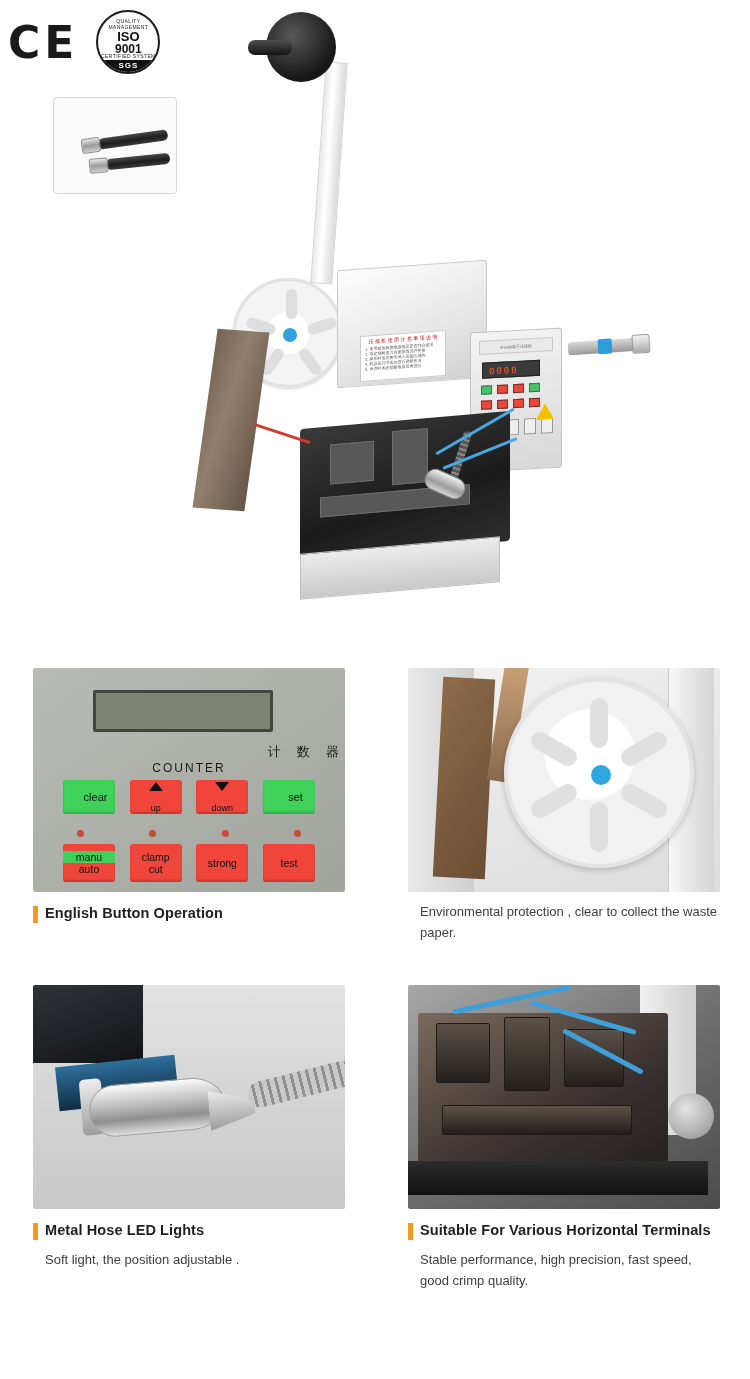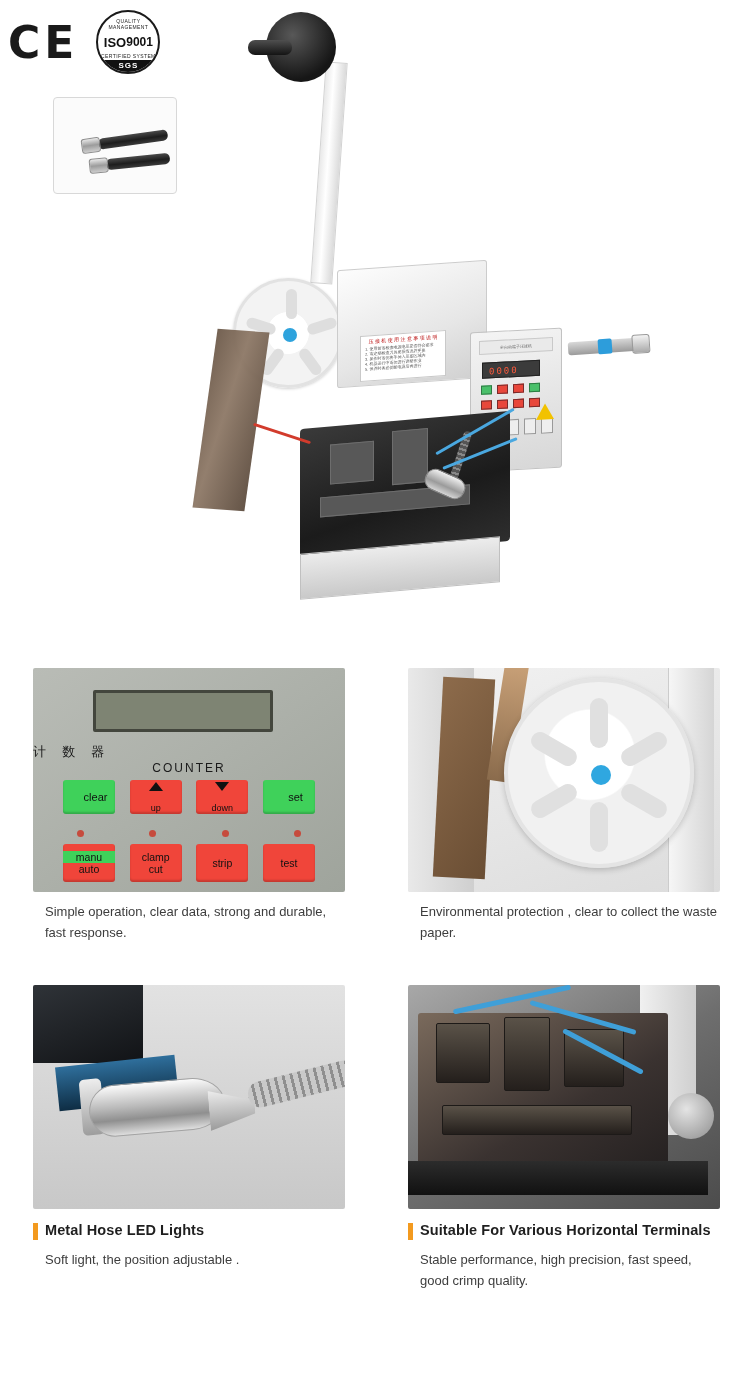--- a/index.html
+++ b/index.html
@@ -38,21 +38,21 @@
     font-weight: 700;
     color: #1a1a1a;
   }
   .iso-badge {
     position: relative;
     width: 64px; height: 64px;
     border-radius: 50%;
     border: 2px solid #1a1a1a;
     background: #fff;
     display: flex;
-    flex-direction: row;
+    flex-direction: column;
     align-items: center;
     justify-content: center;
     overflow: hidden;
   }
   .iso-arc-top, .iso-arc-bot {
     position: absolute;
     left: 0; right: 0;
     text-align: center;
     font-size: 5px;
     letter-spacing: .4px;
@@ -372,21 +372,21 @@
   .t1 { background: linear-gradient(145deg,#b9bcb6,#9fa49c); }
   .t1-lcd {
     position: absolute; left: 60px; top: 22px;
     width: 180px; height: 42px;
     background: #7e8473;
     border: 3px solid #43463d;
     border-radius: 2px;
   }
   .t1-cn {
     position: absolute; left: 0; right: 0; top: 75px;
-    text-align: left;
+    text-align: right;
     font-size: 13px; color: #1a1a1a; letter-spacing: 6px;
     font-family: "DejaVu Sans", sans-serif;
   }
   .t1-en {
     position: absolute; left: 0; right: 0; top: 93px;
     text-align: center;
     font-size: 12px; color: #1a1a1a; letter-spacing: 2px;
   }
   .t1-keys {
     position: absolute; left: 30px; top: 112px;
@@ -689,29 +689,32 @@
           <div class="t1-keys2">
             <div class="key2">
               <span class="top">manu</span>
               <span class="bot">auto</span>
             </div>
             <div class="key2">
               <span class="bot">clamp</span>
               <span class="bot">cut</span>
             </div>
             <div class="key2">
-              <span class="bot">strip</span>
+              <span class="bot">strong</span>
             </div>
             <div class="key2">
               <span class="bot">test</span>
             </div>
           </div>
         </div>
 
-        <div class="feat-desc">Simple operation, clear data, strong and durable, fast response.</div>
+        <div class="feat-title">
+          <span class="bullet"></span>
+          <span class="feat-title-text">English Button Operation</span>
+        </div>
       </div>
 
       <div class="feature right">
         <div class="thumb t2">
           <div class="t2-dark"></div>
           <div class="t2-brown"></div>
           <div class="t2-strip"></div>
           <div class="t2-post"></div>
           <div class="t2-reel">
             <span class="t2-slot" style="transform:rotate(0deg)"></span>

